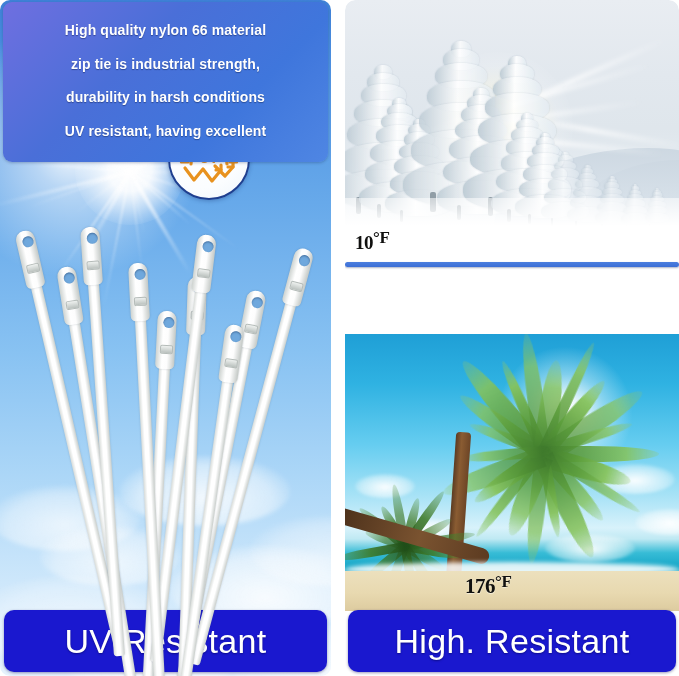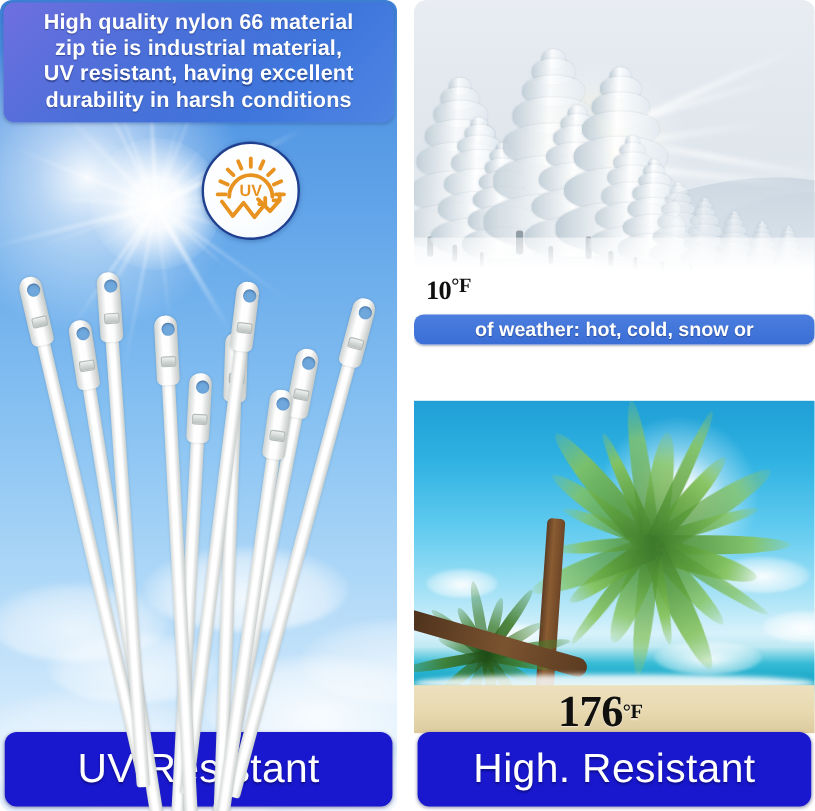--- a/index.html
+++ b/index.html
@@ -44,21 +44,21 @@
   
   .uv-badge{position:absolute;left:168px;top:118px;width:78px;height:78px;border-radius:50%;
        background:radial-gradient(circle at 38% 32%,#ffffff 0%,#fbfdff 60%,#eef5fc 100%);
        border:2px solid #1f3f8f;box-shadow:0 1px 4px rgba(20,50,110,.35);}
   .uv-badge svg{position:absolute;left:0;top:0;}
 
   
   .banner-left{position:absolute;left:3px;top:2px;width:325px;border-radius:9px;
       background:linear-gradient(135deg,#6f6fe0 0%,#4a6fd8 38%,#3f76dc 70%,#4f86e3 100%);
       box-shadow:0 1px 3px rgba(20,40,90,.3);padding:6px 6px 8px;box-sizing:border-box;}
-  .banner-left p{margin:0;color:#fff;font-size:18px;line-height:21.5px;text-align:center;font-weight:700;
+  .banner-left p{margin:12px;color:#fff;font-size:14px;line-height:21.5px;text-align:center;font-weight:700;
       text-shadow:0 1px 1px rgba(10,25,70,.45);letter-spacing:.1px;}
 
   .banner-r1{position:absolute;left:0px;top:262px;width:334px;border-radius:8px;
       background:linear-gradient(180deg,#4b7ede 0%,#3b6ed6 100%);box-shadow:0 1px 2px rgba(15,35,85,.35);
       padding:3px 4px 2px;box-sizing:border-box;}
   .banner-r2{position:absolute;left:0px;top:305px;width:334px;border-radius:8px;
       background:linear-gradient(180deg,#4b7ede 0%,#3b6ed6 100%);box-shadow:0 1px 2px rgba(15,35,85,.35);
       padding:2px 4px 3px;box-sizing:border-box;}
   .banner-r1 p,.banner-r2 p{margin:0;color:#fff;font-size:16.4px;line-height:20px;text-align:center;font-weight:700;
       text-shadow:0 1px 1px rgba(10,25,70,.45);white-space:nowrap;}
@@ -106,25 +106,25 @@
       background:linear-gradient(90deg,#4a2f1a,#7a5330 55%,#5c3b21 100%);transform:rotate(16deg);transform-origin:0 50%;}
   .surf{position:absolute;left:0;width:334px;background:rgba(255,255,255,.85);filter:blur(2px);border-radius:50%;}
   .sand{position:absolute;left:0;bottom:0;width:334px;height:40px;
       background:linear-gradient(180deg,#ece0bd 0%,#e8d9b0 55%,#ddcb9f 100%);}
   .bcloud{position:absolute;background:radial-gradient(ellipse at 50% 55%,rgba(255,255,255,.95),rgba(255,255,255,.4) 58%,rgba(255,255,255,0) 80%);
       border-radius:50%;filter:blur(1.5px);}
 
   
   .temp{position:absolute;color:#10100f;font-family:"Liberation Serif",serif;font-weight:700;
       text-shadow:0 1px 1px rgba(255,255,255,.55);}
-  .temp .num{font-size:22px;letter-spacing:-.5px;}
+  .temp .num{font-size:19px;letter-spacing:-.5px;}
   .temp .unit{font-size:17px;vertical-align:super;letter-spacing:-.3px;}
   .temp-cold{left:10px;top:228px;}
   .temp-hot{left:120px;top:572px;}
-  .temp-hot .num{font-size:37px;}
+  .temp-hot .num{font-size:21px;}
 </style>
 </head>
 <body>
 
 <div class="board">
 
   <div class="panel panel-left">
 
     <div class="sky"></div>
 
@@ -251,23 +251,23 @@
           <polyline points="15,48 24,60 33,49 42,61 51,50"></polyline>
           <polyline points="45,46 55,56 63,47"></polyline>
           <polyline points="46,50 51,50 51,45"></polyline>
           <polyline points="58,47 63,47 63,42"></polyline>
         </g>
       </svg>
     </div>
 
     <div class="banner-left">
       <p>High quality nylon 66 material</p>
-      <p>zip tie is industrial material,</p>
+      <p>zip tie is industrial strength,</p>
+      <p>durability in harsh conditions</p>
       <p>UV resistant, having excellent</p>
-      <p>durability in harsh conditions</p>
     </div>
 
     <div class="label-bar label-left">
       <span>UV Resistant</span>
     </div>
   </div>
 
   <div class="panel panel-right">
 
     <div class="snow-scene">
@@ -414,21 +414,20 @@
           <div class="trunkdark" style="left: 304px; bottom: 40px; width: 1.2px; height: 4.2px;"></div>
         </div>
       <div class="snowfield"></div>
     </div>
 
     <div class="temp temp-cold">
       <span class="num">10</span><span class="unit">°F</span>
     </div>
 
     <div class="banner-r1">
-      <p>of weather: hot, cold, snow or</p>
     </div>
 
     <div class="beach-scene">
       <div class="beach-sun"></div>
       <div id="bclouds">
           <div class="bcloud" style="left: 250px; top: 130px; width: 80px; height: 30px;"></div>
           <div class="bcloud" style="left: 290px; top: 175px; width: 70px; height: 26px;"></div>
           <div class="bcloud" style="left: 10px; top: 140px; width: 60px; height: 24px;"></div>
           <div class="bcloud" style="left: 200px; top: 200px; width: 90px; height: 28px;"></div>
           <div class="bcloud" style="left: 60px; top: 185px; width: 50px; height: 20px;"></div>

